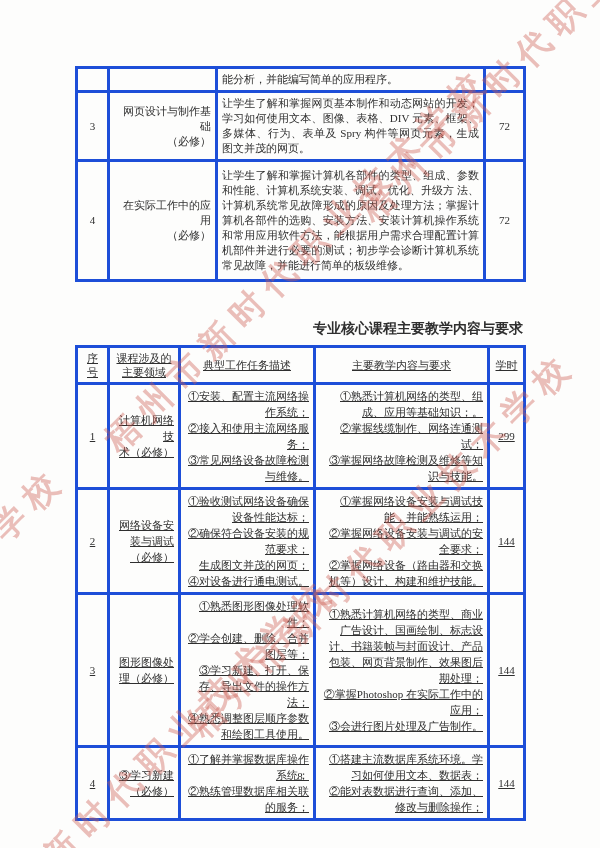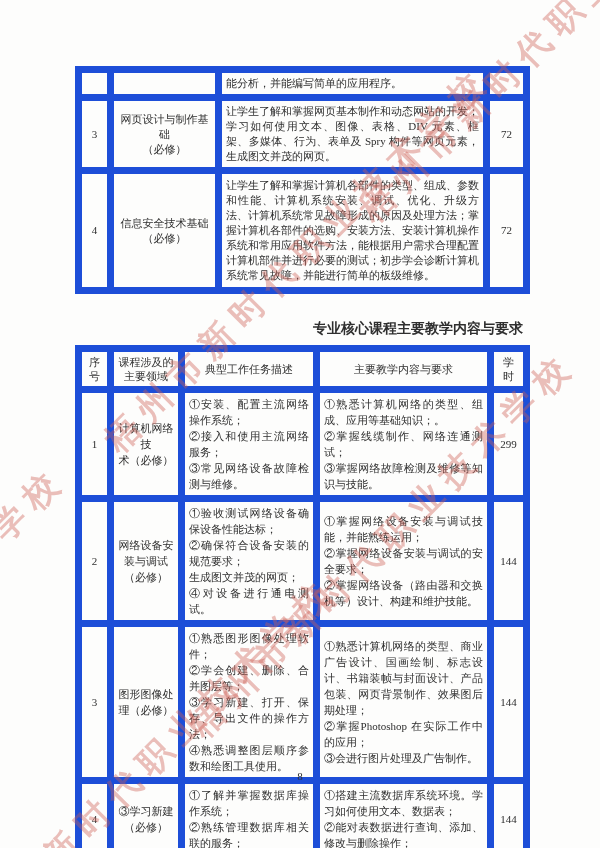--- a/index.html
+++ b/index.html
@@ -32,36 +32,36 @@
   
   table.doc{
     position:absolute;
     left:75px;
     border-collapse:collapse;
     table-layout:fixed;
     width:448px;
     z-index:2;
   }
   table.doc td,table.doc th{
-    border:7px solid #1d4ed8;
+    border:3px solid #1d4ed8;
     padding:3px 4px;
     font-weight:normal;
     font-size:11px;
     vertical-align:middle;
     overflow:hidden;
     box-sizing:border-box;
   }
   .t1{top:66px;}
   .t1 td{line-height:15px;}
-  .t2{top:345px;}
+  .t2{top:345px;text-decoration:underline;}
   .t2 td{line-height:16px;}
   .t2 th{font-weight:bold;font-size:12px;line-height:14px;text-align:center;}
   .cell-center{text-align:center;}
   .cell-just{text-align:justify;}
-  .pre{white-space:pre-line;}
+  .pre{white-space:pre-line;text-align:right;}
   .num{font-size:12px;text-align:center;}
   .total-label{font-weight:bold;text-align:center;font-size:12px;}
   .h22{height:22px;} .h60{height:60px;} .h120{height:120px;}
   .hh28{height:28px;} .h96{height:96px;} .h102{height:102px;} .h126{height:126px;} .h66{height:66px;}
   
   .section-title{
     position:absolute;
     left:75px;top:320px;width:448px;
     text-align:right;
     font-size:14px;font-weight:bold;
@@ -104,21 +104,21 @@
     </tr>
     <tr class="h60">
       <td class="num">3</td>
       <td class="cell-center pre">网页设计与制作基础
 （必修）</td>
       <td class="cell-just">让学生了解和掌握网页基本制作和动态网站的开发；学习如何使用文本、图像、表格、DIV 元素、框架、多媒体、行为、表单及 Spry 构件等网页元素，生成图文并茂的网页。</td>
       <td class="num">72</td>
     </tr>
     <tr class="h120">
       <td class="num">4</td>
-      <td class="cell-center pre">信息安全技术基础
+      <td class="cell-center pre">在实际工作中的应用
 （必修）</td>
       <td class="cell-just">让学生了解和掌握计算机各部件的类型、组成、参数和性能、计算机系统安装、调试、优化、升级方 法、计算机系统常见故障形成的原因及处理方法；掌握计算机各部件的选购、安装方法、安装计算机操作系统和常用应用软件方法，能根据用户需求合理配置计算机部件并进行必要的测试；初步学会诊断计算机系统常见故障，并能进行简单的板级维修。</td>
       <td class="num">72</td>
     </tr>
   </tbody>
     </table>
 
   <div class="section-title">专业核心课程主要教学内容与要求</div>
 
   <table class="doc t2">

